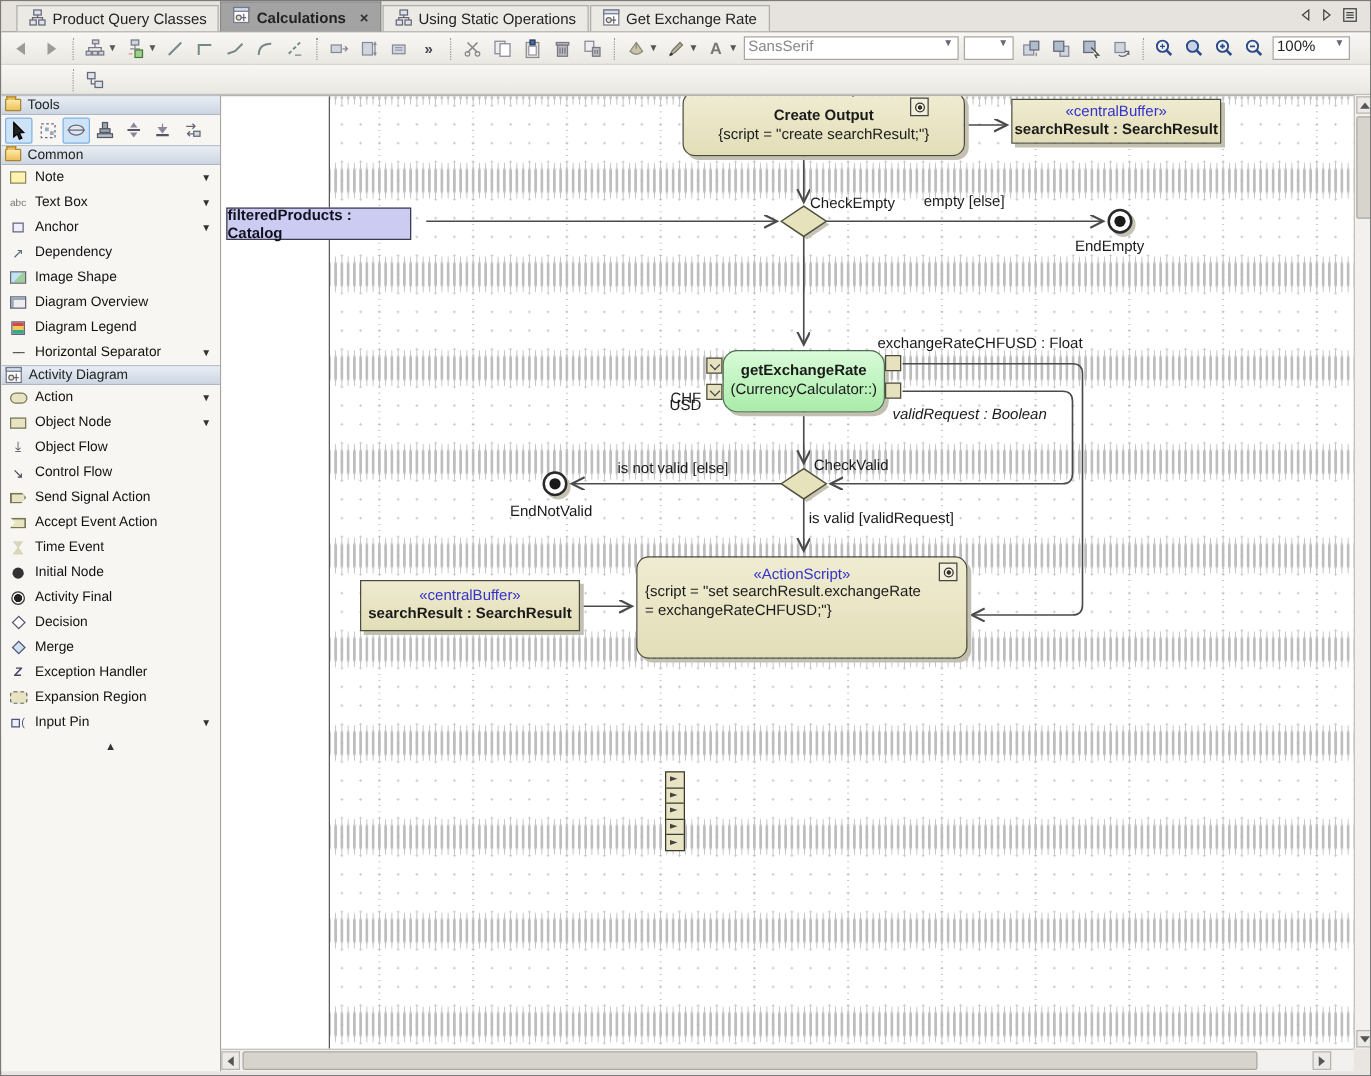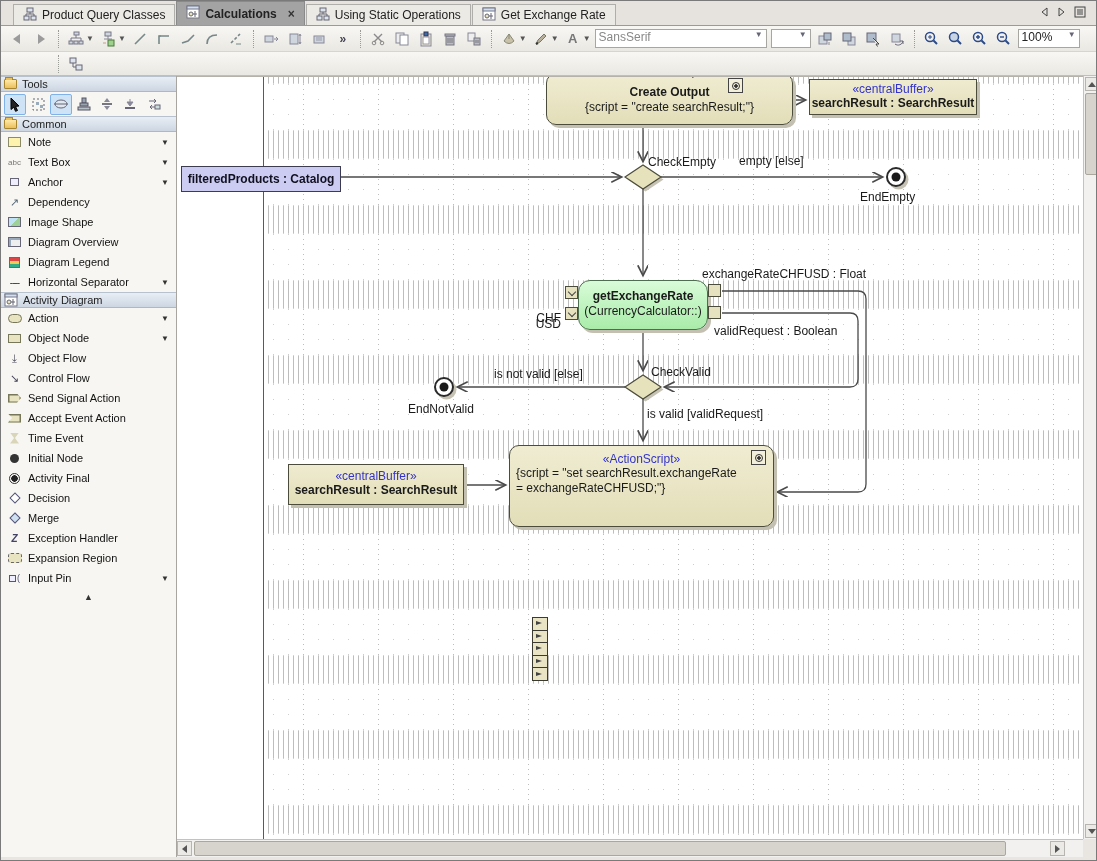--- a/index.html
+++ b/index.html
@@ -605,54 +605,54 @@
 
       <polygon points="448,100 466,88 484,100 466,112" fill="#e6e2bc" stroke="#4c4c3c" stroke-width="1.2"></polygon>
       <polygon points="448,310 466,298 484,310 466,322" fill="#e6e2bc" stroke="#4c4c3c" stroke-width="1.2"></polygon>
 
       <circle cx="719" cy="100" r="9" fill="#ffffff" stroke="#2a2a2a" stroke-width="2"></circle>
       <circle cx="719" cy="100" r="4.5" fill="#1a1a1a"></circle>
       <circle cx="267" cy="310" r="9" fill="#ffffff" stroke="#2a2a2a" stroke-width="2"></circle>
       <circle cx="267" cy="310" r="4.5" fill="#1a1a1a"></circle>
     </svg>
 
-    <div class="node-action shadowbox" style="left:369px; top:-4px; width:247px; height:52px;">
+    <div class="node-action shadowbox" style="left:369px; top:-4px; width:226px; height:52px;">
       <div class="stereo" style="margin-top:-10px;">«ActionScript»</div>
       <div class="ntitle" style="margin-top:7px;">Create Output</div>
       <div class="nscript">{script = "create searchResult;"}</div>
     </div>
     <div class="badge" style="left:551px; top:1px;">
         <i></i>
       </div>
 
     <div class="node-buffer shadowbox" style="left:632px; top:2px; width:168px; height:36px; padding-top:2px;">
       <div class="stereo">«centralBuffer»</div>
       <div class="ntitle">searchResult : SearchResult</div>
     </div>
 
-    <div class="objlabel" style="left:4px; top:89px; width:160px; height:26px;">
+    <div class="objlabel" style="left:4px; top:89px; width:148px; height:26px;">
       <span>filteredProducts : Catalog</span>
     </div>
 
     <div class="dlabel" style="left:471px; top:78px;">CheckEmpty</div>
     <div class="dlabel" style="left:562px; top:77px;">empty [else]</div>
     <div class="dlabel" style="left:683px; top:113px;">EndEmpty</div>
 
     <div class="node-action node-green shadowbox" style="left:401px; top:203px; width:130px; height:50px; padding-top:8px;">
       <div class="ntitle">getExchangeRate</div>
       <div class="nscript">(CurrencyCalculator::)</div>
     </div>
     <div class="pin chev" style="left:388px; top:209px;"></div>
     <div class="pin chev" style="left:388px; top:230px;"></div>
     <div class="pin" style="left:531px; top:207px;"></div>
     <div class="pin" style="left:531px; top:229px;"></div>
     <div class="dlabel" style="left:354px; top:212px; width:30px; text-align:right;margin-top:28px;">USD</div>
     <div class="dlabel" style="left:354px; top:234px; width:30px; text-align:right;">CHF</div>
     <div class="dlabel" style="left:525px; top:190px;">exchangeRateCHFUSD : Float</div>
-    <div class="dlabel" style="left:537px; top:247px;">validRequest : Boolean</div>
+    <div class="dlabel" style="left:537px; top:247px;font-style:italic;">validRequest : Boolean</div>
 
     <div class="dlabel" style="left:474px; top:288px;">CheckValid</div>
     <div class="dlabel" style="left:317px; top:290px;">is not valid [else]</div>
     <div class="dlabel" style="left:231px; top:325px;">EndNotValid</div>
     <div class="dlabel" style="left:470px; top:330px;">is valid [validRequest]</div>
 
     <div class="node-action shadowbox" style="left:332px; top:368px; width:265px; height:82px; padding-top:6px;">
       <div class="stereo">«ActionScript»</div>
       <div class="nscript leftal">{script = "set searchResult.exchangeRate</div>
       <div class="nscript leftal">= exchangeRateCHFUSD;"}</div>

